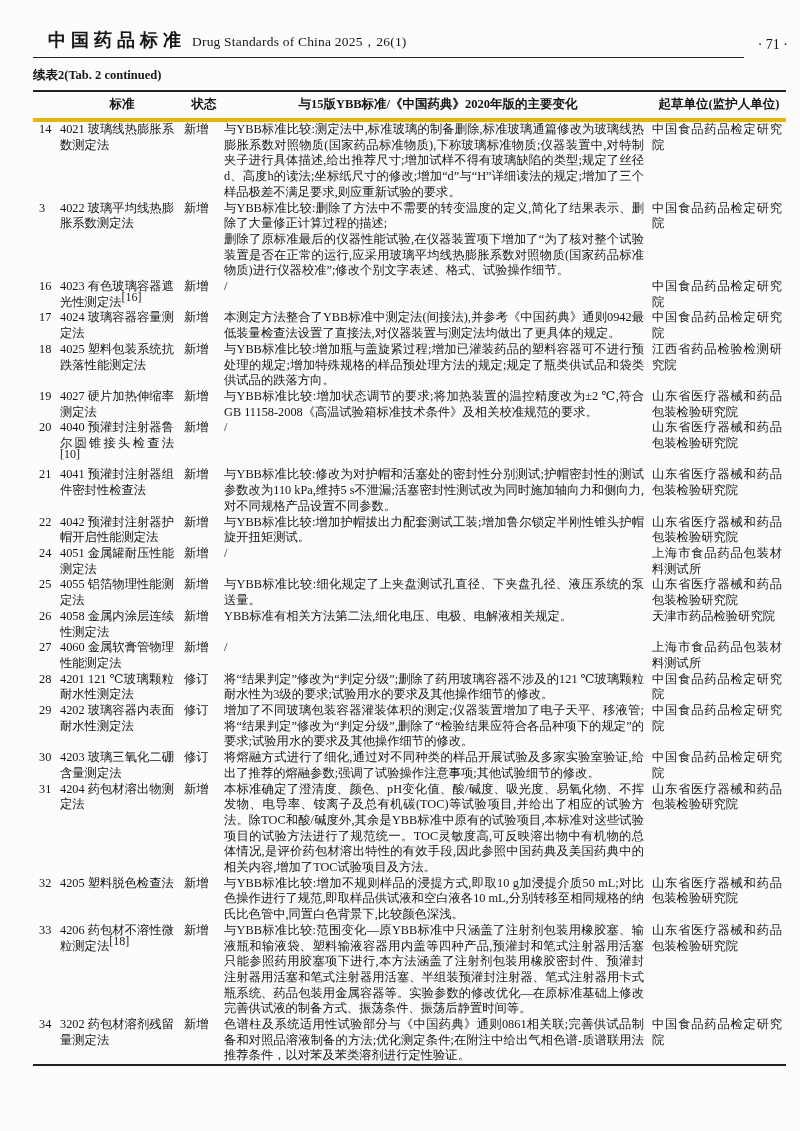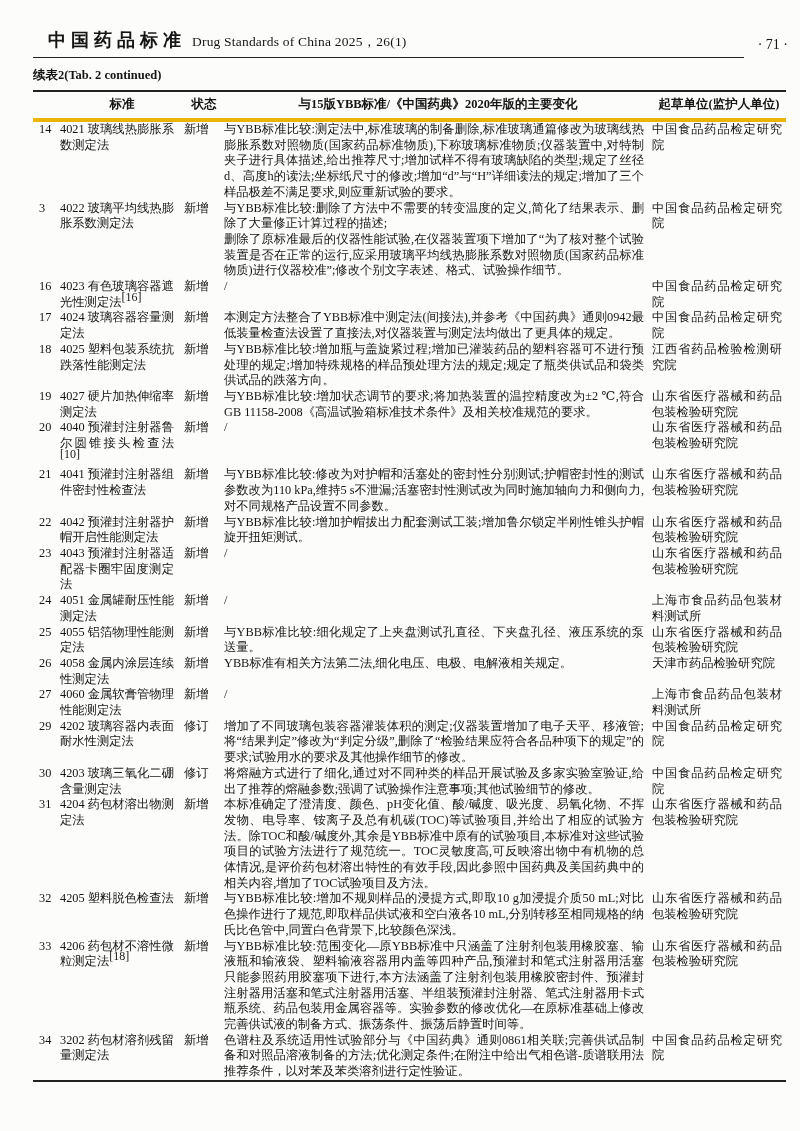--- a/index.html
+++ b/index.html
@@ -132,27 +132,20 @@
         <td class="c-unit">山东省医疗器械和药品包装检验研究院</td>
       </tr>
       <tr>
         <td class="c-no">22</td>
         <td class="c-name"><span>4042 预灌封注射器护帽开启性能测定法</span><sup></sup></td>
         <td class="c-status">新增</td>
         <td class="c-changes">与YBB标准比较:增加护帽拔出力配套测试工装;增加鲁尔锁定半刚性锥头护帽旋开扭矩测试。</td>
         <td class="c-unit">山东省医疗器械和药品包装检验研究院</td>
       </tr>
       <tr>
-        <td class="c-no">23</td>
-        <td class="c-name"><span>4043 预灌封注射器适配器卡圈牢固度测定法</span><sup></sup></td>
-        <td class="c-status">新增</td>
-        <td class="c-changes">/</td>
-        <td class="c-unit">山东省医疗器械和药品包装检验研究院</td>
-      </tr>
-      <tr>
         <td class="c-no">24</td>
         <td class="c-name"><span>4051 金属罐耐压性能测定法</span><sup></sup></td>
         <td class="c-status">新增</td>
         <td class="c-changes">/</td>
         <td class="c-unit">上海市食品药品包装材料测试所</td>
       </tr>
       <tr>
         <td class="c-no">25</td>
         <td class="c-name"><span>4055 铝箔物理性能测定法</span><sup></sup></td>
         <td class="c-status">新增</td>
@@ -165,20 +158,27 @@
         <td class="c-status">新增</td>
         <td class="c-changes">YBB标准有相关方法第二法,细化电压、电极、电解液相关规定。</td>
         <td class="c-unit">天津市药品检验研究院</td>
       </tr>
       <tr>
         <td class="c-no">27</td>
         <td class="c-name"><span>4060 金属软膏管物理性能测定法</span><sup></sup></td>
         <td class="c-status">新增</td>
         <td class="c-changes">/</td>
         <td class="c-unit">上海市食品药品包装材料测试所</td>
+      </tr>
+      <tr>
+        <td class="c-no">28</td>
+        <td class="c-name"><span>4201 121 ℃玻璃颗粒耐水性测定法</span><sup></sup></td>
+        <td class="c-status">修订</td>
+        <td class="c-changes">将“结果判定”修改为“判定分级”;删除了药用玻璃容器不涉及的121 ℃玻璃颗粒耐水性为3级的要求;试验用水的要求及其他操作细节的修改。</td>
+        <td class="c-unit">中国食品药品检定研究院</td>
       </tr>
       <tr>
         <td class="c-no">29</td>
         <td class="c-name"><span>4202 玻璃容器内表面耐水性测定法</span><sup></sup></td>
         <td class="c-status">修订</td>
         <td class="c-changes">增加了不同玻璃包装容器灌装体积的测定;仪器装置增加了电子天平、移液管;将“结果判定”修改为“判定分级”,删除了“检验结果应符合各品种项下的规定”的要求;试验用水的要求及其他操作细节的修改。</td>
         <td class="c-unit">中国食品药品检定研究院</td>
       </tr>
       <tr>
         <td class="c-no">30</td>

